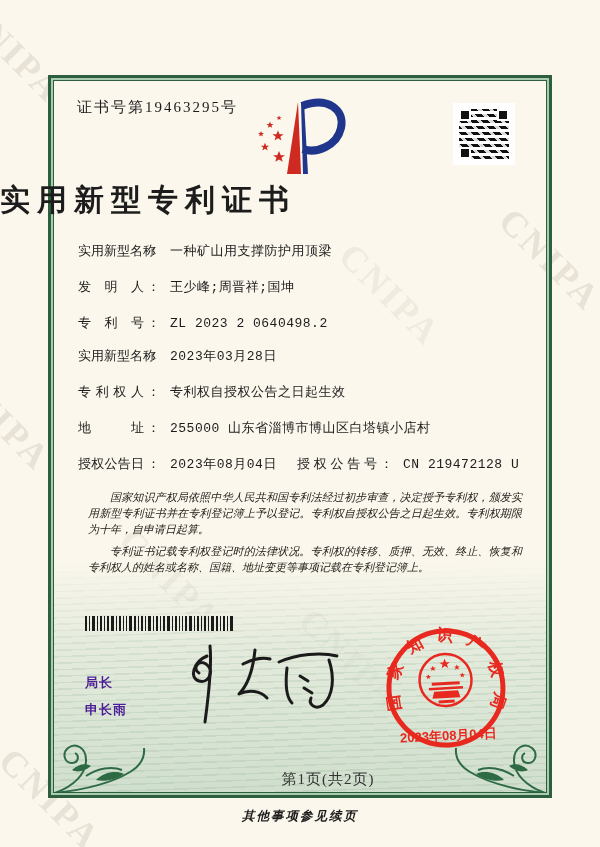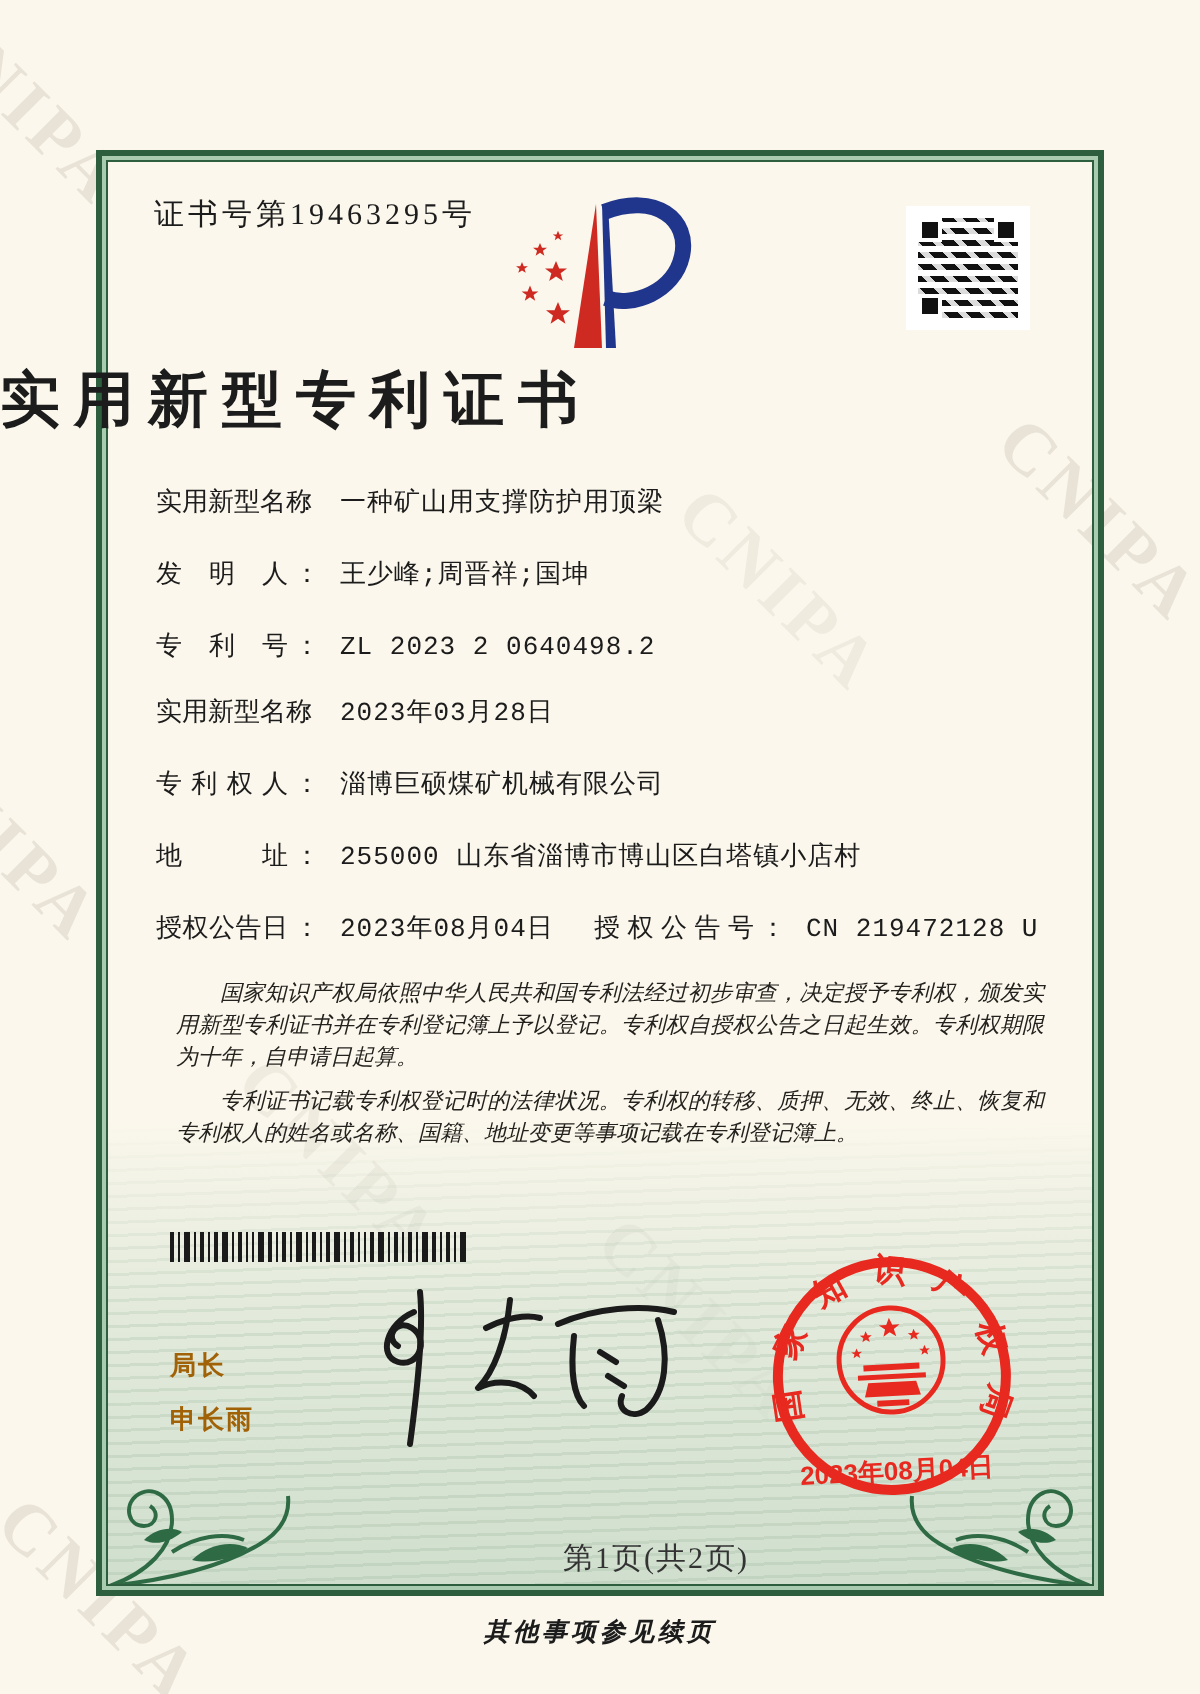--- a/index.html
+++ b/index.html
@@ -73,21 +73,21 @@
   
   .paras{position:absolute;left:85px;top:486px;width:440px;z-index:3;}
   .paras p{
     margin:3px;font-size:11px;line-height:16px;text-indent:2em;
     text-align:justify;font-style:italic;color:#24221e;
   }
   .paras p + p{margin-top:6px;}
   
   .barcode{position:absolute;left:85px;top:616px;z-index:3;}
   .signer{position:absolute;left:85px;top:674px;z-index:3;
-    font-family:"Liberation Sans","DejaVu Sans",sans-serif;font-size:13px;font-weight:bold;color:#a16207;}
+    font-family:"Liberation Sans","DejaVu Sans",sans-serif;font-size:13px;font-weight:bold;color:#4c1d95;}
   .signer div{margin-bottom:9px;letter-spacing:1px;}
   .sig-svg{position:absolute;left:175px;top:642px;z-index:3;}
   .seal{position:absolute;left:371px;top:614px;z-index:4;transform:rotate(-3deg);}
   .page-num{position:absolute;left:0;top:770px;width:100%;text-align:center;font-size:15px;color:#333;z-index:3;letter-spacing:1px;margin-left:28px;}
   .cont-note{position:absolute;left:0;top:808px;width:100%;text-align:center;font-size:12.5px;letter-spacing:2px;z-index:3;font-style:italic;font-weight:bold;}
 </style>
 </head>
 <body>
 
 <div class="page">
@@ -157,21 +157,21 @@
   <div class="frow" style="top:278px">
     <span class="flabel">发明人</span><span class="colon">：</span><span class="fvalue">王少峰;周晋祥;国坤</span>
   </div>
   <div class="frow" style="top:314px">
     <span class="flabel">专利号</span><span class="colon">：</span><span class="fvalue">ZL 2023 2 0640498.2</span>
   </div>
   <div class="frow" style="top:347px">
     <span class="flabel">实用新型名称</span><span class="colon">：</span><span class="fvalue">2023年03月28日</span>
   </div>
   <div class="frow" style="top:383px">
-    <span class="flabel">专利权人</span><span class="colon">：</span><span class="fvalue">淄博巨硕煤矿机械有限公司</span>
+    <span class="flabel">专利权人</span><span class="colon">：</span><span class="fvalue">专利权自授权公告之日起生效</span>
   </div>
   <div class="frow" style="top:419px">
     <span class="flabel">地址</span><span class="colon">：</span><span class="fvalue">255000 山东省淄博市博山区白塔镇小店村</span>
   </div>
   <div class="frow" style="top:455px">
     <span class="flabel">授权公告日</span><span class="colon">：</span><span class="fvalue">2023年08月04日</span>
     <span class="grp2">
       <span class="flabel wide">授权公告号</span><span class="colon">：</span><span class="fvalue">CN 219472128 U</span>
     </span>
   </div>

